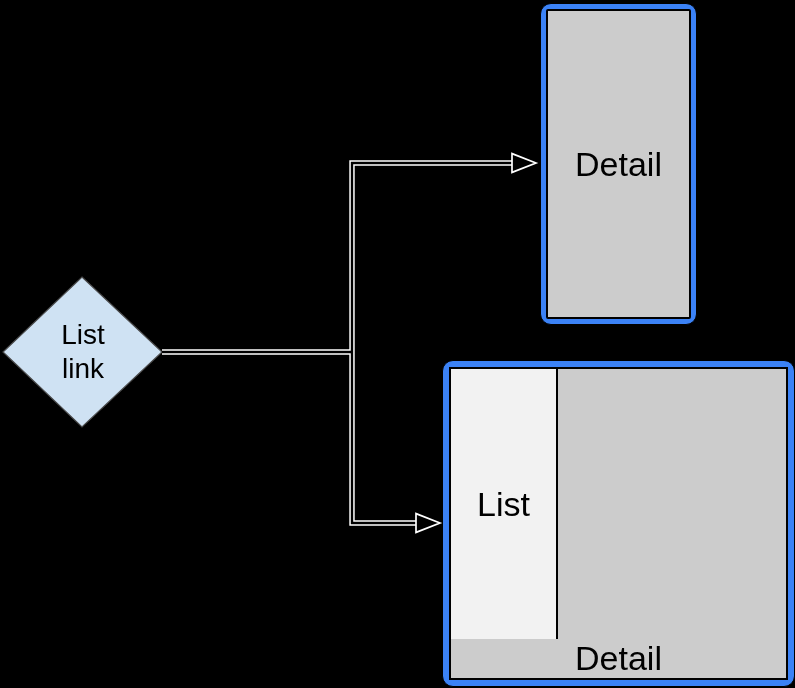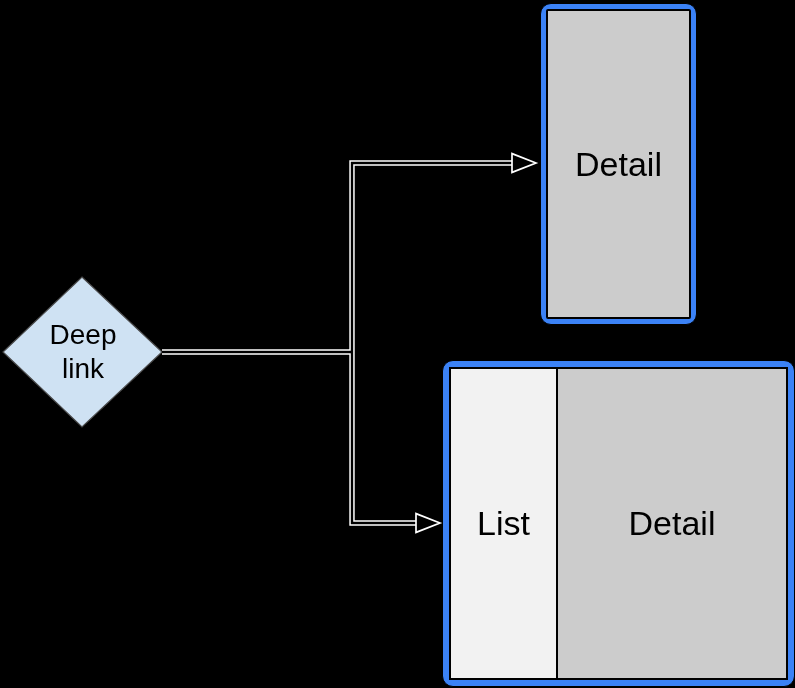--- a/index.html
+++ b/index.html
@@ -52,21 +52,21 @@
     width: 100%; height: 100%;
     box-sizing: border-box;
     border: 2px solid #000000;
     border-radius: 2px;
     display: flex;
     align-items: center;
     justify-content: center;
     font-size: 34px;
   }
   .screen.single { background: #cccccc; }
-  .split { display: flex; flex-direction: row; }
+  .split { display: flex; flex-direction: column; }
   .pane {
     display: flex;
     align-items: center;
     justify-content: center;
     font-size: 34px;
     box-sizing: border-box;
     height: 100%;
   }
   .pane.list  { width: 107px; background: #f2f2f2; border-right: 2px solid #000000; }
   .pane.detail { flex: 1; background: #cccccc; }
@@ -90,21 +90,21 @@
     <path d="M162,352 H352 M352,352 V163 H513 M352,352 V523 H416" fill="none" stroke-width="5.4" stroke="#ffffff"></path>
 
     <path d="M162,352 H352 M352,352 V163 H513 M352,352 V523 H416" fill="none" stroke-width="2.4" stroke="#000000"></path>
 
     <polygon points="536,163 512,153.6 512,172.4" stroke-width="1.7" fill="#000000" stroke="#ffffff"></polygon>
 
     <polygon points="440,523 416,513.6 416,532.4" stroke-width="1.7" fill="#000000" stroke="#ffffff"></polygon>
   </svg>
 
   <div class="diamond-label">
-    <span>Deep link</span>
+    <span>List link</span>
   </div>
 
   <div class="frame detail-only">
     <div class="screen single">
       <span>Detail</span>
     </div>
   </div>
 
   <div class="frame list-detail">
     <div class="split-wrap split">

